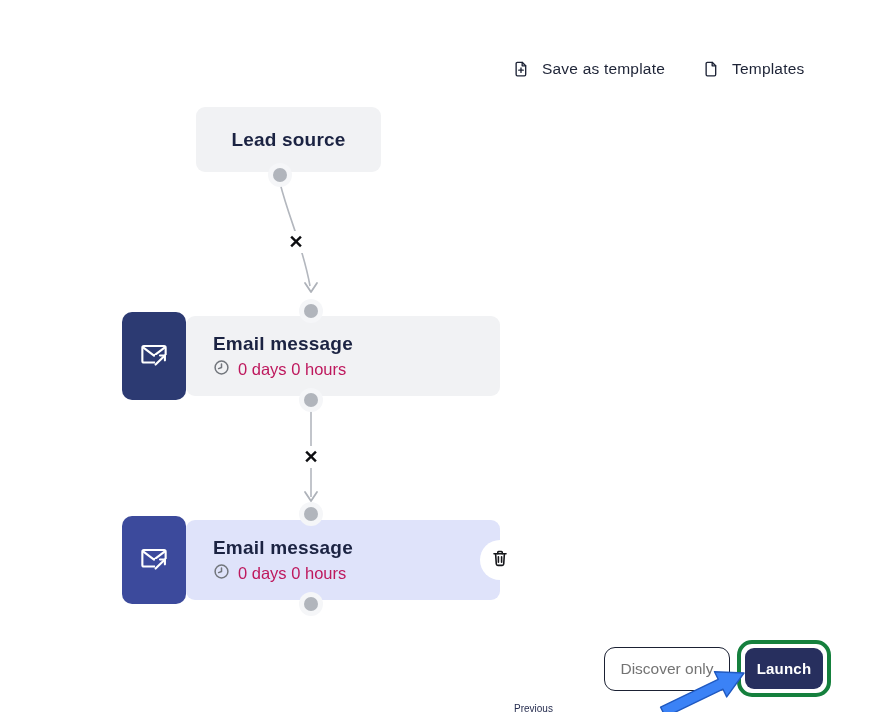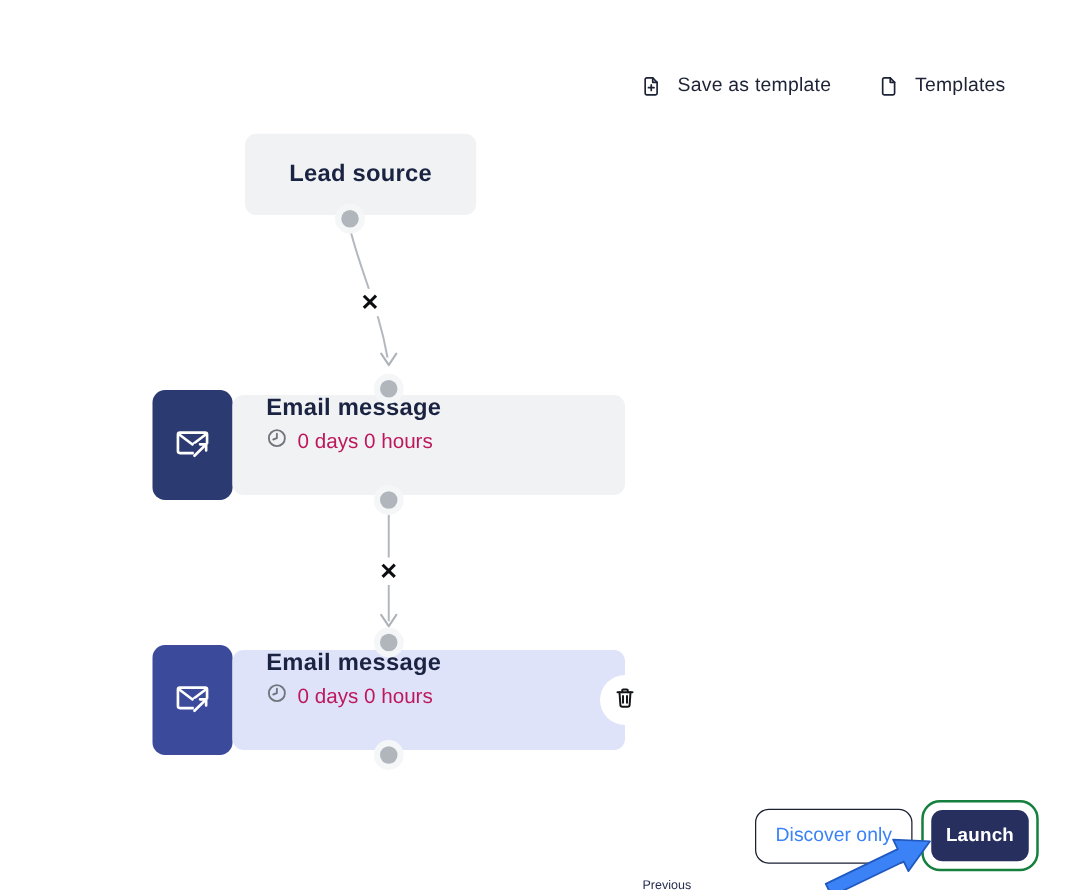--- a/index.html
+++ b/index.html
@@ -37,21 +37,21 @@
   }
 
   
   .lead-node {
     position:absolute; left:196px; top:107px; width:185px; height:65px;
     background:#f1f2f4; border-radius:9px; display:flex; align-items:center; justify-content:center;
     color:#1b2342; font-size:19px; font-weight:700; letter-spacing:.2px; z-index:2; cursor:pointer;
   }
   .node-body {
     position:absolute; left:186px; width:314px; height:80px; border-radius:9px;
-    display:flex; flex-direction:column; justify-content:flex-start; padding-left:27px; gap:4px;
+    display:flex; flex-direction:column; justify-content:center; padding-left:27px; gap:4px;
     z-index:2; cursor:pointer;
   }
   .node-body.gray { background:#f1f2f4; }
   .node-body.lavender { background:#dfe3fa; }
   .node-title { color:#1b2342; font-size:19px; font-weight:700; letter-spacing:.2px; }
   .node-delay { display:flex; align-items:center; gap:8px; color:#be185d; font-size:16.5px; }
   .icon-block {
     position:absolute; left:122px; width:64px; height:88px; border-radius:10px;
     display:flex; align-items:center; justify-content:center; z-index:2; cursor:pointer;
   }
@@ -63,25 +63,25 @@
     background:#ffffff; display:flex; align-items:center; justify-content:center; z-index:4;
   }
 
   
   .previous-link {
     position:absolute; left:514px; top:659px; color:#262d4f; font-size:10px; cursor:pointer; z-index:5;margin-top:44px;
   }
   .discover-btn {
     position:absolute; left:604px; top:647px; width:126px; height:44px;
     background:#ffffff; border:1.4px solid #1b2133; border-radius:11px;
-    color:#3b82f6; font-size:15.5px; z-index:5;
+    color:#737373; font-size:15.5px; z-index:5;
   }
   .launch-ring {
     position:absolute; left:737px; top:640px; width:94px; height:57px;
-    border:2px solid #15803d; border-radius:15px; background:#ffffff;
+    border:4px solid #15803d; border-radius:15px; background:#ffffff;
     display:flex; align-items:center; justify-content:center; z-index:5;
   }
   .launch-btn {
     width:78px; height:41px; background:#272f5e; border-radius:9px;
     color:#ffffff; font-size:15px; font-weight:700; letter-spacing:.2px;
   }
   .annotation { position:absolute; left:0; top:0; z-index:10; pointer-events:none; }
 </style>
 </head>
 <body>

